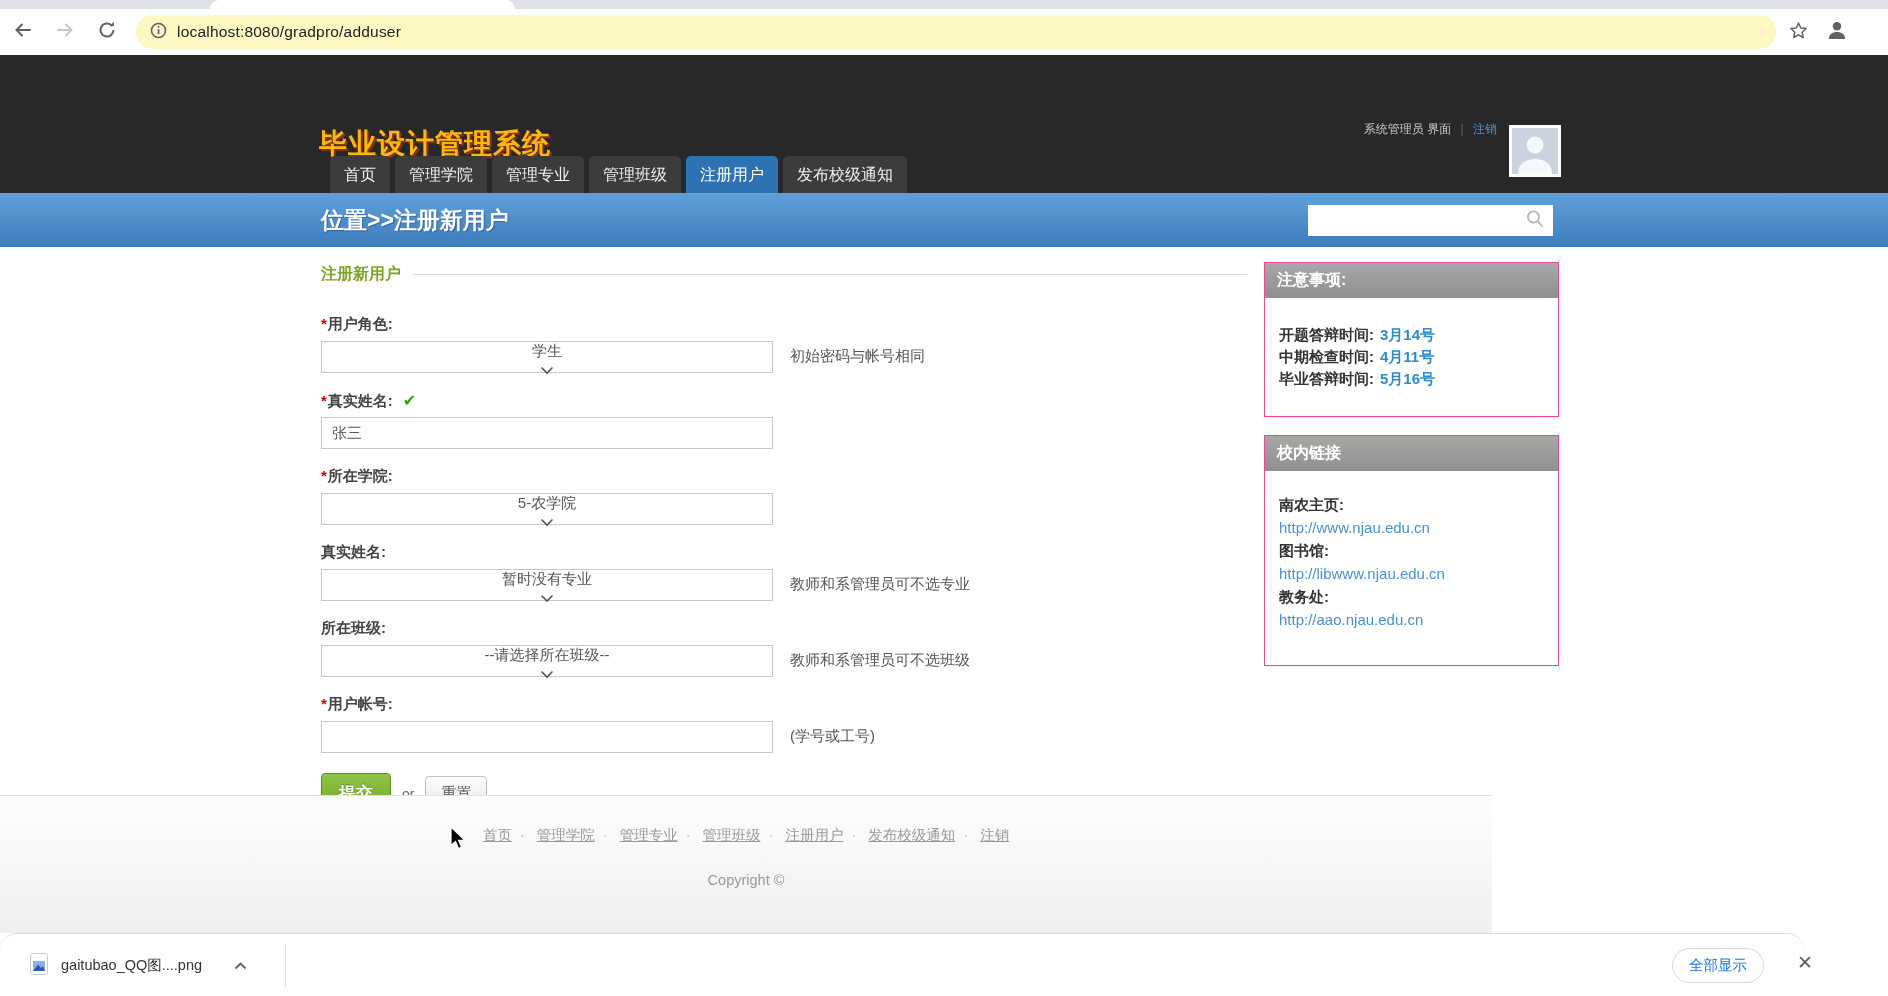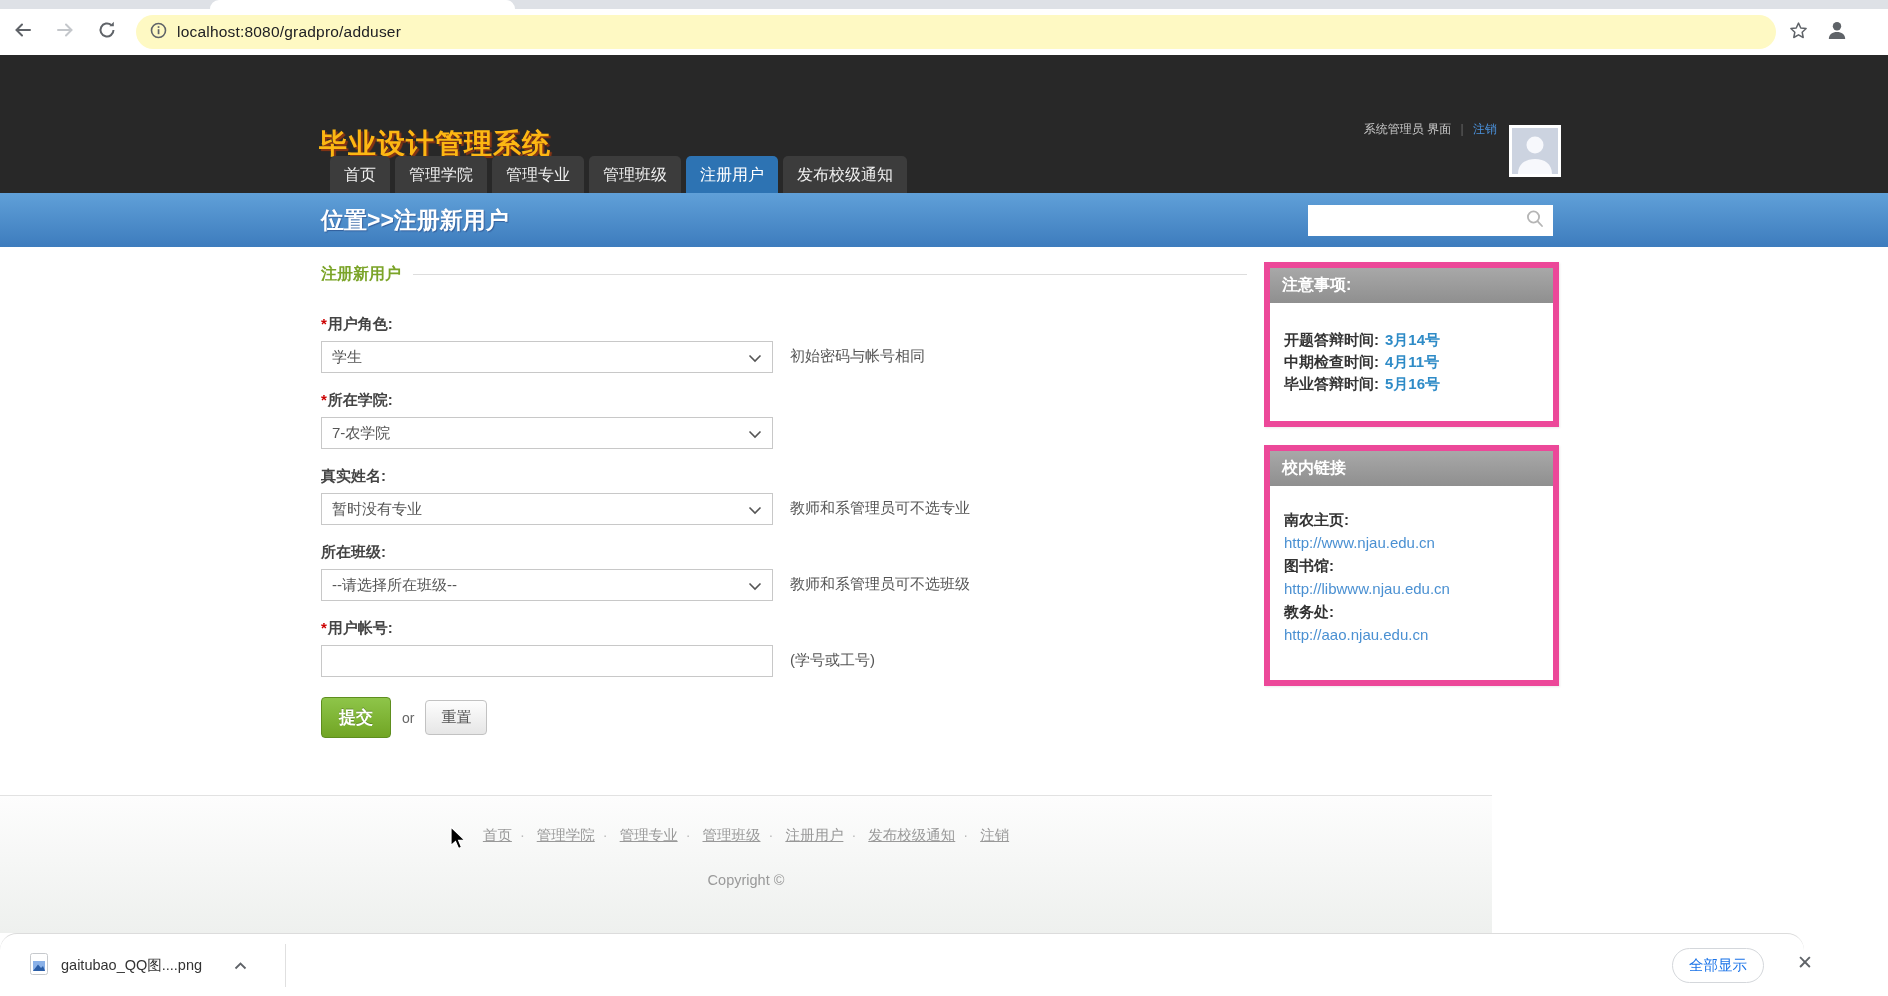--- a/index.html
+++ b/index.html
@@ -39,30 +39,30 @@
   .form-area { position:absolute; left:321px; top:247px; width:926px; }
   .legend-row { margin-top:17px; display:flex; align-items:center; }
   .legend-text { color:#7ba428; font-weight:bold; font-size:16px; white-space:nowrap; }
   .legend-line { flex:1; border-top:1px solid #ddd; margin-left:12px; }
   .fields { margin-top:30px; }
   .field { position:relative; width:452px; margin-bottom:18px; }
   .flabel { font-size:15px; font-weight:bold; color:#444; margin-bottom:6px; height:20px; }
   .req { color:#cc0000; margin-right:1px; }
   .check-ok { color:#3a9e0f; font-size:16px; margin-left:10px; }
   .tinput, .fselect { width:452px; height:32px; border:1px solid #c8c8c8; background:#fff; font-size:15px; color:#555; padding:0 10px; font-family:inherit; }
-  .fselect { display:flex; align-items:center; justify-content:space-between; cursor:pointer; }
+  .fselect { display:flex; align-items:center; justify-content:space-between; cursor:pointer;flex-direction:column; }
   .fhint { position:absolute; left:469px; top:32px; font-size:15px; color:#555; white-space:nowrap; }
   .btn-row { display:flex; align-items:center; margin-top:20px; }
   .btn-submit { background:linear-gradient(#8ec549,#71a524); border:1px solid #5e8e1e; border-radius:4px; color:#fff; font-weight:bold; font-size:17px; padding:8px 17px; cursor:pointer; text-shadow:0 -1px 0 rgba(0,0,0,.25); font-family:inherit; }
   .or-label { margin:0 11px; color:#666; font-size:14px; }
   .btn-reset { background:linear-gradient(#fdfdfd,#e6e6e6); border:1px solid #c2c2c2; border-radius:4px; color:#555; font-size:15px; padding:7px 15px; cursor:pointer; font-family:inherit; }
 
   
   .sidebar { position:absolute; left:1264px; top:262px; width:295px; }
-  .sbox { border:6px solid #ec4899; background:#fff; box-shadow:1px 1px 2px rgba(0,0,0,.08); margin-bottom:18px; }
+  .sbox { border:1px solid #ec4899; background:#fff; box-shadow:1px 1px 2px rgba(0,0,0,.08); margin-bottom:18px; }
   .sbox-header { background:linear-gradient(#a8a8a8,#8f8f8f); color:#fff; font-weight:bold; font-size:16px; padding:7px 12px; }
   .sbox-body { padding:26px 14px 26px; }
   .note-row { font-size:15px; line-height:22px; color:#333; font-weight:bold; white-space:nowrap; }
   .note-row .date { color:#2e8bc7; margin-left:6px; }
   .link-label { font-size:15px; font-weight:bold; color:#333; line-height:23px; }
   .link-url { display:block; font-size:15px; color:#4a90d2; line-height:23px; text-decoration:none; }
 
   
   .footer { position:absolute; top:795px; left:0; width:1492px; height:138px; background:linear-gradient(#fdfdfd,#eef0ee); border-top:1px solid #e2e2e2; }
   .footer-links { text-align:center; margin-top:30px; font-size:14.5px; }
@@ -182,27 +182,33 @@
       </div>
       <div class="fselect">
         <span>学生</span>
         <span><svg width="14" height="9" viewBox="0 0 14 9">
               <polyline points="1.5,1.5 7,7 12.5,1.5" fill="none" stroke="#555" stroke-width="1.6"></polyline>
             </svg></span>
       </div>
       <span class="fhint">初始密码与帐号相同</span>
     </div>
 
+    <div class="field">
+      <div class="flabel">
+        <span class="req">*</span><span>真实姓名:</span><span class="check-ok">✔</span>
+      </div>
+      <input class="tinput" type="text" value="张三" style="">
+    </div>
 
     <div class="field">
       <div class="flabel">
         <span class="req">*</span><span>所在学院:</span>
       </div>
       <div class="fselect">
-        <span>7-农学院</span>
+        <span>5-农学院</span>
         <span><svg width="14" height="9" viewBox="0 0 14 9">
               <polyline points="1.5,1.5 7,7 12.5,1.5" fill="none" stroke="#555" stroke-width="1.6"></polyline>
             </svg></span>
       </div>
     </div>
 
     <div class="field">
       <div class="flabel">
         <span>真实姓名:</span>
       </div>

